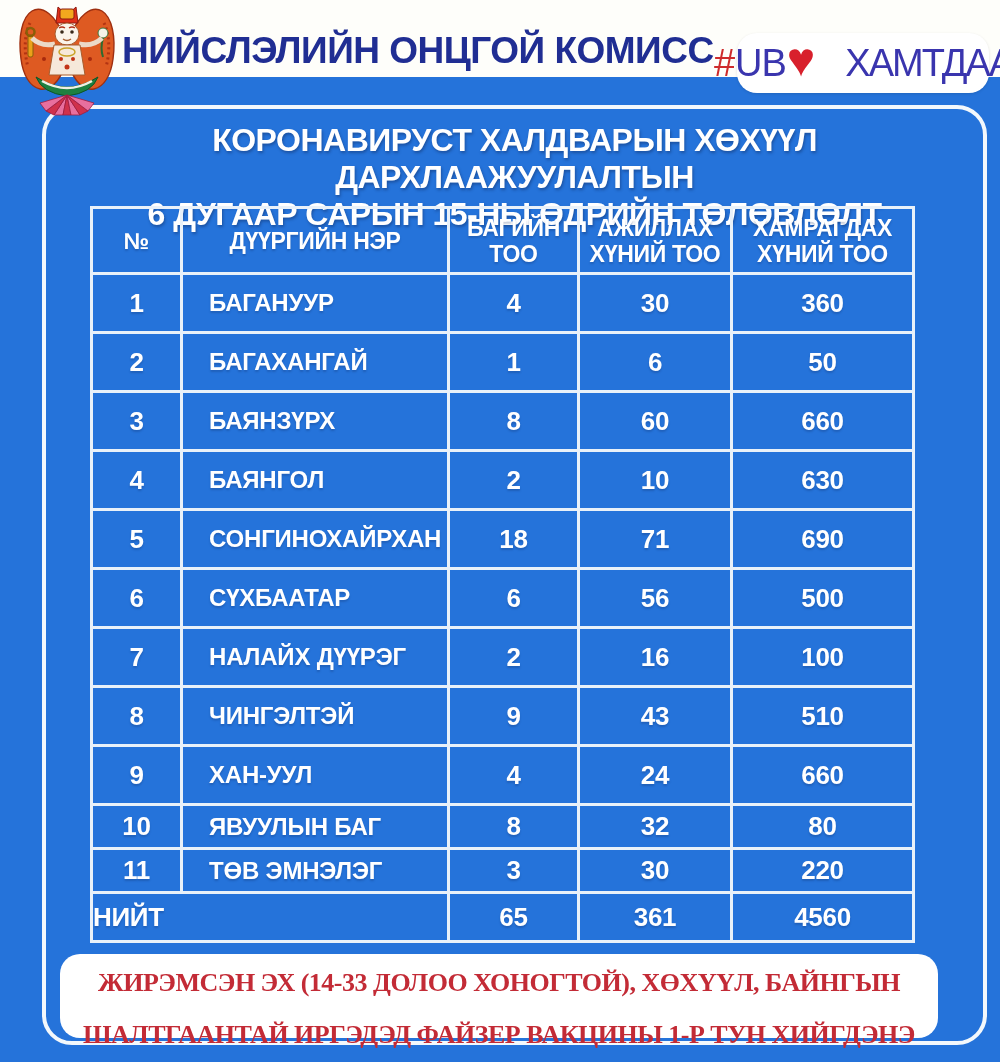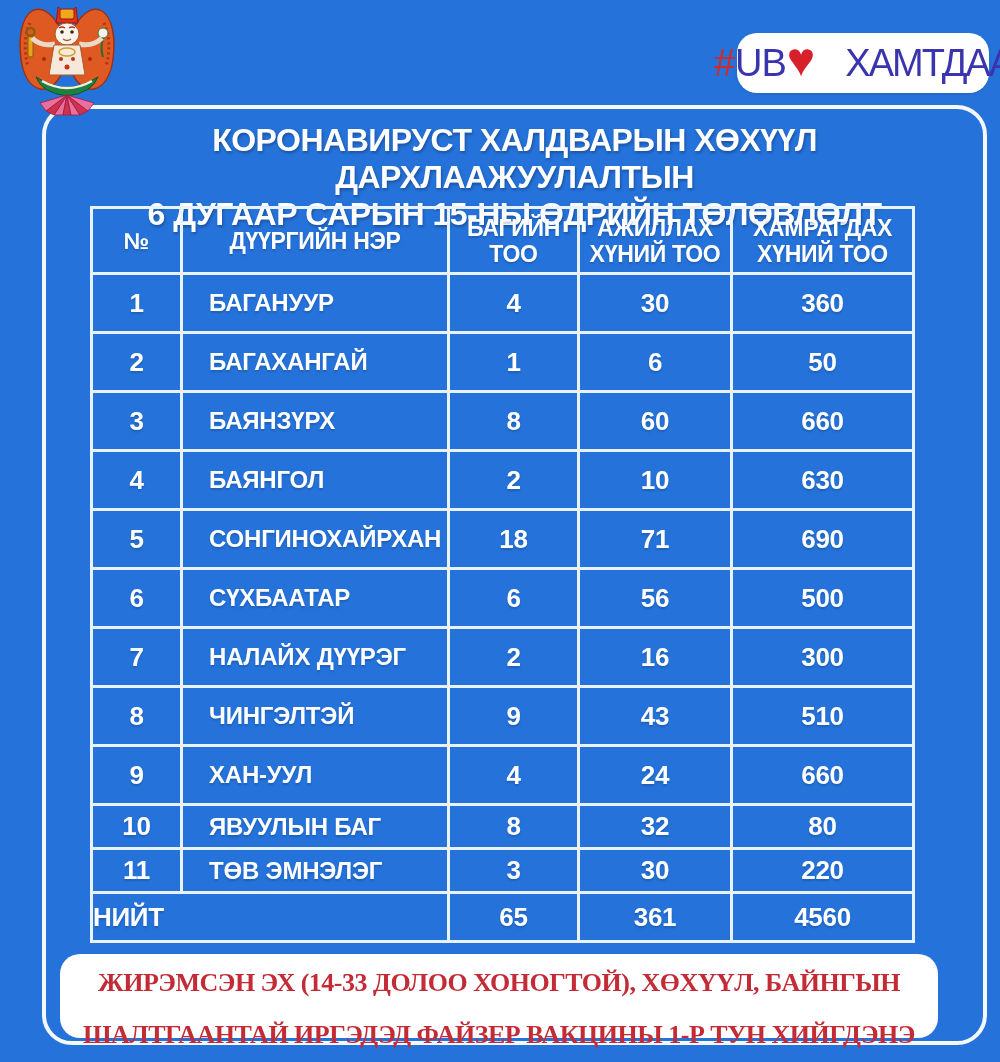--- a/index.html
+++ b/index.html
@@ -132,20 +132,23 @@
     letter-spacing: -0.5px;
     white-space: nowrap;
     margin-top: 25px;
   }
 </style>
 </head>
 <body>
 
 <div class="page">
 
+  <div class="top-band">
+    <div class="band-title">НИЙСЛЭЛИЙН ОНЦГОЙ КОМИСС</div>
+  </div>
 
   <svg class="logo" viewBox="0 0 102 114" aria-hidden="true">
     <g stroke="#9E2F10" stroke-width="1.4" stroke-linejoin="round">
       <path d="M48 34 C40 12 26 2 16 8 C6 14 2 34 5 56 C7 72 14 84 24 86 C34 88 44 78 48 64 Z" fill="#DE5A22"></path>
       <path d="M54 34 C62 12 76 2 86 8 C96 14 100 34 97 56 C95 72 88 84 78 86 C68 88 58 78 54 64 Z" fill="#DE5A22"></path>
     </g>
     <path d="M14 20 C8 32 8 50 12 64" stroke="#B23312" fill="none" stroke-width="3" stroke-dasharray="2 3"></path>
     <path d="M88 20 C94 32 94 50 90 64" stroke="#B23312" fill="none" stroke-width="3" stroke-dasharray="2 3"></path>
     <circle cx="22" cy="40" r="2" fill="#A82A0E"></circle>
       <circle cx="28" cy="56" r="2" fill="#A82A0E"></circle>
@@ -261,21 +264,21 @@
           <td class="name">СҮХБААТАР</td>
           <td>6</td>
           <td>56</td>
           <td>500</td>
         </tr>
         <tr class="tall">
           <td>7</td>
           <td class="name">НАЛАЙХ ДҮҮРЭГ</td>
           <td>2</td>
           <td>16</td>
-          <td>300</td>
+          <td>100</td>
         </tr>
         <tr class="tall">
           <td>8</td>
           <td class="name">ЧИНГЭЛТЭЙ</td>
           <td>9</td>
           <td>43</td>
           <td>510</td>
         </tr>
         <tr class="tall">
           <td>9</td>

